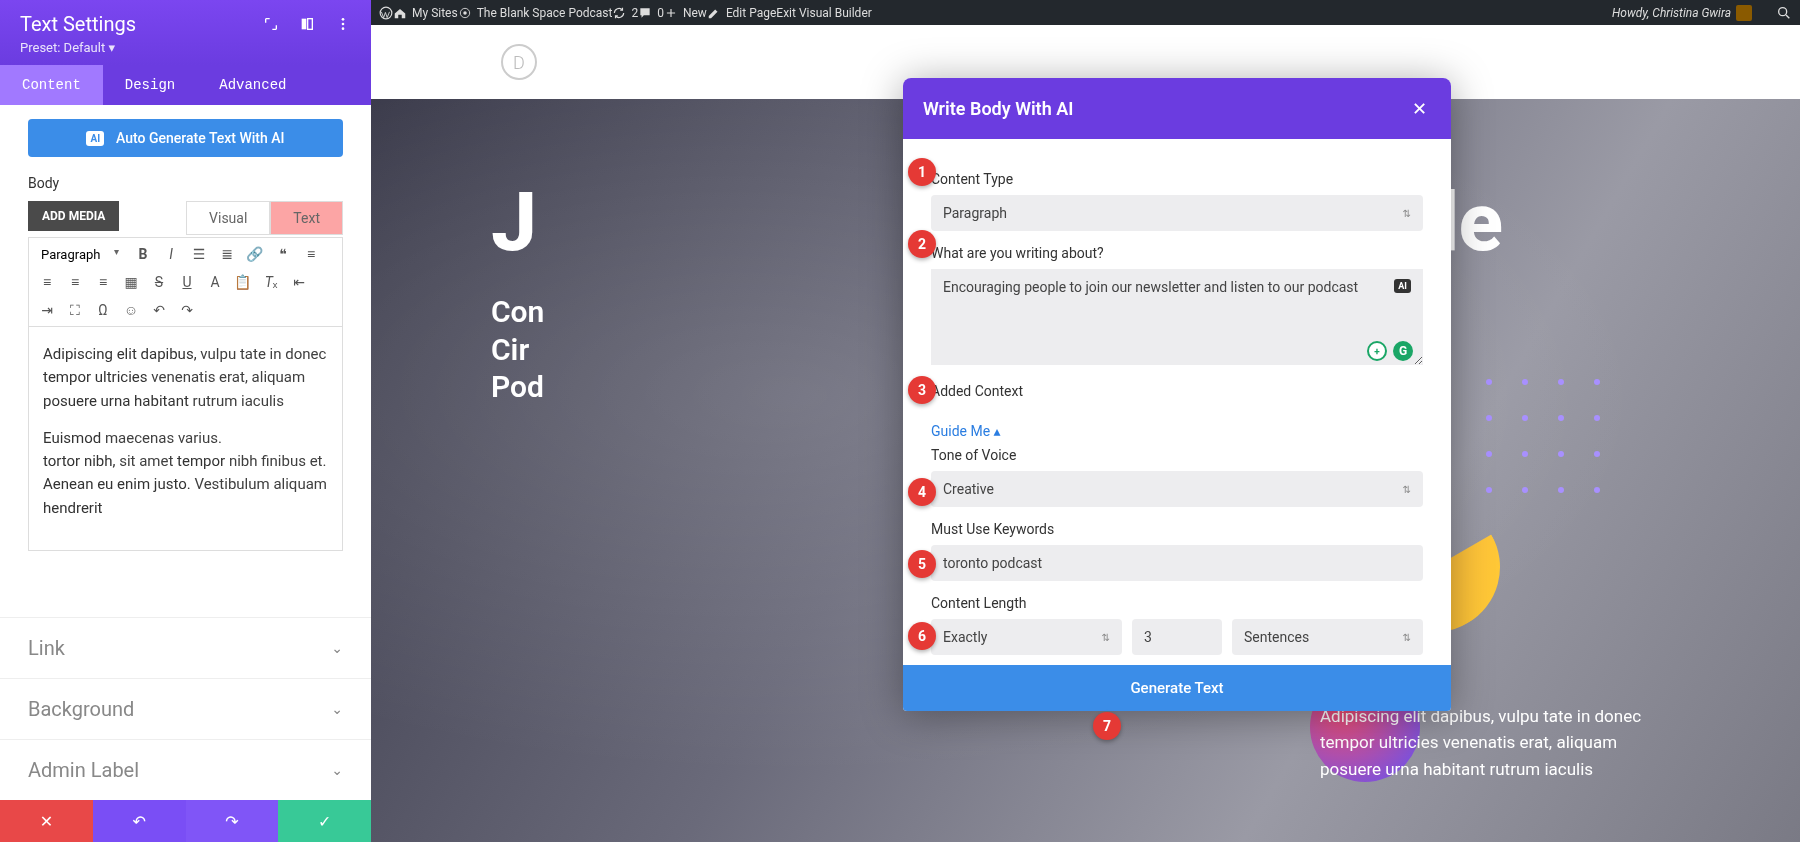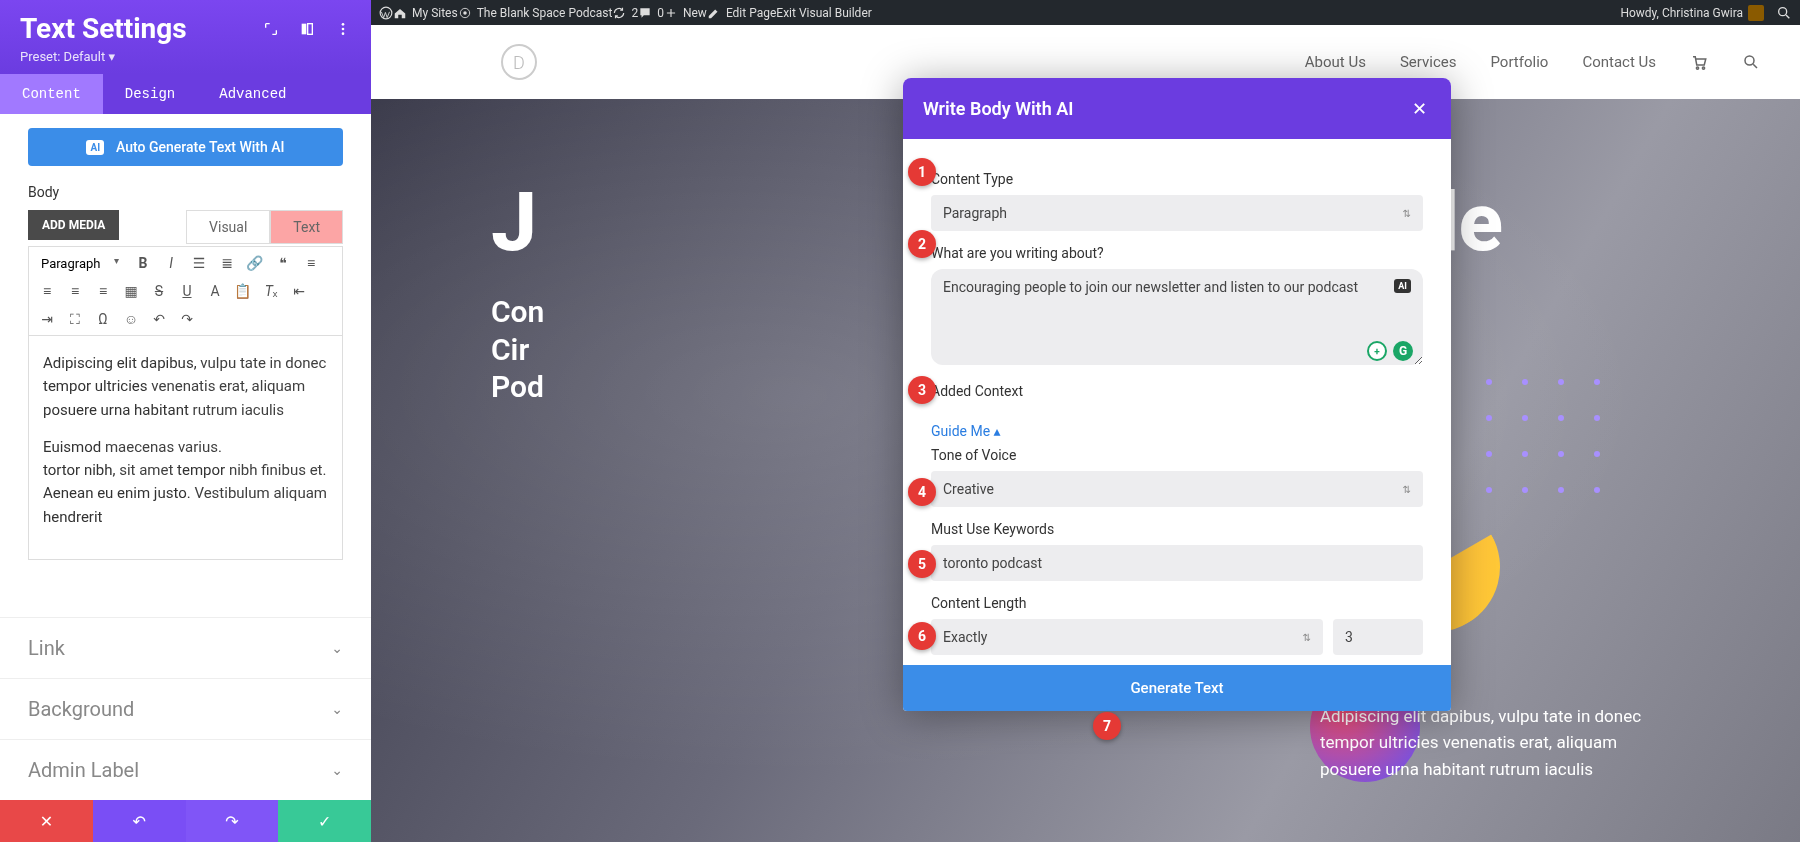--- a/index.html
+++ b/index.html
@@ -2,30 +2,30 @@
 <html><head>
 <meta charset="utf-8">
 <style>
 * { box-sizing: border-box; margin: 0; padding: 0; font-family: -apple-system, BlinkMacSystemFont, "Segoe UI", Roboto, sans-serif; }
 body { width: 1800px; height: 842px; overflow: hidden; position: relative; background: #f0f0f0; }
 
 
 .wp-admin-bar { position: absolute; top: 0; left: 371px; right: 0; height: 25px; background: #23282d; color: #ddd; display: flex; align-items: center; font-size: 12px; padding: 0 8px; }
 .wp-admin-bar .wp-left { display: flex; align-items: center; }
 .wp-admin-bar .wp-item { display: flex; align-items: center; gap: 5px; cursor: pointer; }
-.wp-admin-bar .wp-right { margin-left: auto; display: flex; align-items: center; gap: 12px; }
+.wp-admin-bar .wp-right { margin-left: auto; display: flex; align-items: center; gap: 24px; font-style: italic; }
 .wp-icon { width: 14px; height: 14px; display: inline-block; }
 .wp-avatar { width: 16px; height: 16px; background: #8a5a00; border-radius: 2px; }
 .wp-search { width: 16px; height: 16px; }
 
 
 .sidebar { position: absolute; top: 0; left: 0; width: 371px; height: 100%; background: #fff; display: flex; flex-direction: column; }
 .sidebar-header { background: #6b3ce0; background: linear-gradient(#7b46f0, #6b3ce0); color: #fff; padding: 12px 20px 10px; }
 .sidebar-title-row { display: flex; align-items: center; }
-.sidebar-title { font-size: 28px; font-weight: 700; flex: 1; }
+.sidebar-title { font-size: 20px; font-weight: 400; flex: 1; }
 .sidebar-header-icons { display: flex; gap: 20px; }
 .sidebar-preset { font-size: 13px; opacity: 0.85; margin-top: 4px; }
 .sidebar-tabs { display: flex; background: #6b3ce0; }
 .sidebar-tab { flex: 0 0 auto; padding: 12px 22px; color: #fff; font-size: 14px; cursor: pointer; font-family: Liberation Mono, monospace; }
 .sidebar-tab.active { background: #a179ff; }
 .sidebar-body { padding: 14px 28px; overflow-y: auto; flex: 1; background: #fff; }
 .ai-btn { width: 100%; background: #3b8de8; color: #fff; border: none; border-radius: 4px; padding: 11px; font-size: 14px; font-weight: 500; display: flex; align-items: center; justify-content: center; gap: 12px; cursor: pointer; }
 .ai-badge { background: #fff; color: #3b8de8; font-size: 10px; font-weight: 700; padding: 2px 4px; border-radius: 3px; }
 .body-label { font-size: 14px; color: #333; margin: 18px 0 10px; }
 .add-media-btn { background: #4a4a4a; color: #fff; border: none; padding: 8px 14px; font-size: 12px; font-weight: 700; cursor: pointer; }
@@ -75,21 +75,21 @@
 
 .ai-modal { position: absolute; top: 78px; left: 903px; width: 548px; background: #fff; border-radius: 8px 8px 4px 4px; overflow: hidden; box-shadow: 0 4px 40px rgba(0,0,0,0.35); z-index: 50; }
 .ai-modal-header { background: #6b3ce0; color: #fff; padding: 16px 20px; display: flex; align-items: center; }
 .ai-modal-title { font-size: 18px; font-weight: 600; flex: 1; }
 .ai-close { color: #fff; font-size: 18px; cursor: pointer; padding: 4px; }
 .ai-modal-body { padding: 18px 28px 10px; max-height: 560px; overflow-y: auto; }
 .ai-field-label { font-size: 14px; color: #333; margin: 14px 0 8px; display: block; }
 .ai-select, .ai-input { width: 100%; background: #ededef; border: none; border-radius: 4px; padding: 10px 12px; font-size: 14px; color: #444; appearance: none; }
 .ai-select-wrap { position: relative; }
 .ai-select-wrap::after { content: "⇅"; position: absolute; right: 12px; top: 50%; transform: translateY(-50%); font-size: 10px; color: #888; pointer-events: none; }
-.ai-textarea { width: 100%; background: #ededef; border: none; border-radius: 12px; padding: 10px 12px; font-size: 14px; color: #444; min-height: 96px; resize: both; position: relative; }
+.ai-textarea { width: 100%; background: #ededef; border: none; border-radius: 0; padding: 10px 12px; font-size: 14px; color: #444; min-height: 96px; resize: both; position: relative; }
 .ai-text-wrap { position: relative; }
 .ai-badge2 { position: absolute; top: 10px; right: 12px; background: #333; color: #fff; font-size: 9px; font-weight: 700; padding: 2px 4px; border-radius: 3px; }
 .ai-icons { position: absolute; bottom: 8px; right: 10px; display: flex; gap: 6px; }
 .ai-g { width: 20px; height: 20px; border-radius: 50%; background: #1aa666; color: #fff; display: flex; align-items: center; justify-content: center; font-size: 12px; font-weight: 700; }
 .ai-bulb { width: 20px; height: 20px; border-radius: 50%; background: #fff; border: 2px solid #1aa666; color: #1aa666; display: flex; align-items: center; justify-content: center; font-size: 10px; font-weight: 700; }
 .guide-link { color: #2a7de1; font-size: 14px; margin: 16px 0 4px; display: inline-block; cursor: pointer; }
 .length-row { display: flex; gap: 10px; }
 .length-row > * { flex: 1; }
 .num-input { width: 90px !important; flex: 0 0 90px; text-align: left; }
 .ai-generate-btn { width: 100%; background: #3b8de8; color: #fff; border: none; padding: 14px; font-size: 15px; font-weight: 500; cursor: pointer; }
@@ -264,39 +264,20 @@
     <div class="sf-btn sf-red">✕</div>
     <div class="sf-btn sf-purple1">↶</div>
     <div class="sf-btn sf-purple2">↷</div>
     <div class="sf-btn sf-green">✓</div>
   </div>
 </div>
 
 <div class="main-area">
   <div class="site-header">
     <div class="logo-circle">D</div>
-    <div class="site-nav">
-      <span>About Us</span>
-      <span>Services</span>
-      <span>Portfolio</span>
-      <span>Contact Us</span>
-      <span>
-          <svg class="cart-icon" viewBox="0 0 24 24" fill="none" stroke="#666" stroke-width="2">
-            <path d="M4 5h3l2 11h10l2-8H8"></path>
-            <circle cx="10" cy="20" r="1.5"></circle>
-            <circle cx="18" cy="20" r="1.5"></circle>
-          </svg>
-        </span>
-      <span>
-          <svg class="search-icon2" viewBox="0 0 24 24" fill="none" stroke="#666" stroke-width="2">
-            <circle cx="10" cy="10" r="6"></circle>
-            <path d="M15 15l5 5"></path>
-          </svg>
-        </span>
-    </div>
   </div>
   <div class="hero">
     <div class="hero-overlay"></div>
     <div class="mic-shadow"></div>
     <div class="hero-content">
       <div class="hero-title"><span>J</span><span style="visibility:hidden">oin</span> <span style="margin-left:420px">Inner Circle</span></div>
       <div class="hero-sub">
         <div>Con</div>
         <div>Cir</div>
         <div>Pod</div>
@@ -352,20 +333,21 @@
     <label class="ai-field-label" style="margin-top:4px">Tone of Voice</label>
     <div class="ai-select-wrap"><select class="ai-select"><option>Creative</option></select></div>
 
     <label class="ai-field-label">Must Use Keywords</label>
     <input class="ai-input" value="toronto podcast" style="">
 
     <label class="ai-field-label">Content Length</label>
     <div class="length-row">
       <div class="ai-select-wrap"><select class="ai-select"><option>Exactly</option></select></div>
       <input class="ai-input num-input" value="3" style="">
+      <div class="ai-select-wrap"><select class="ai-select"><option>Sentences</option></select></div>
     </div>
 
     
   </div>
   <button class="ai-generate-btn">Generate Text</button>
 </div>
 
 <div class="step-badge" style="top:158px;left:908px">1</div>
 <div class="step-badge" style="top:230px;left:908px">2</div>
 <div class="step-badge" style="top:376px;left:908px">3</div>

